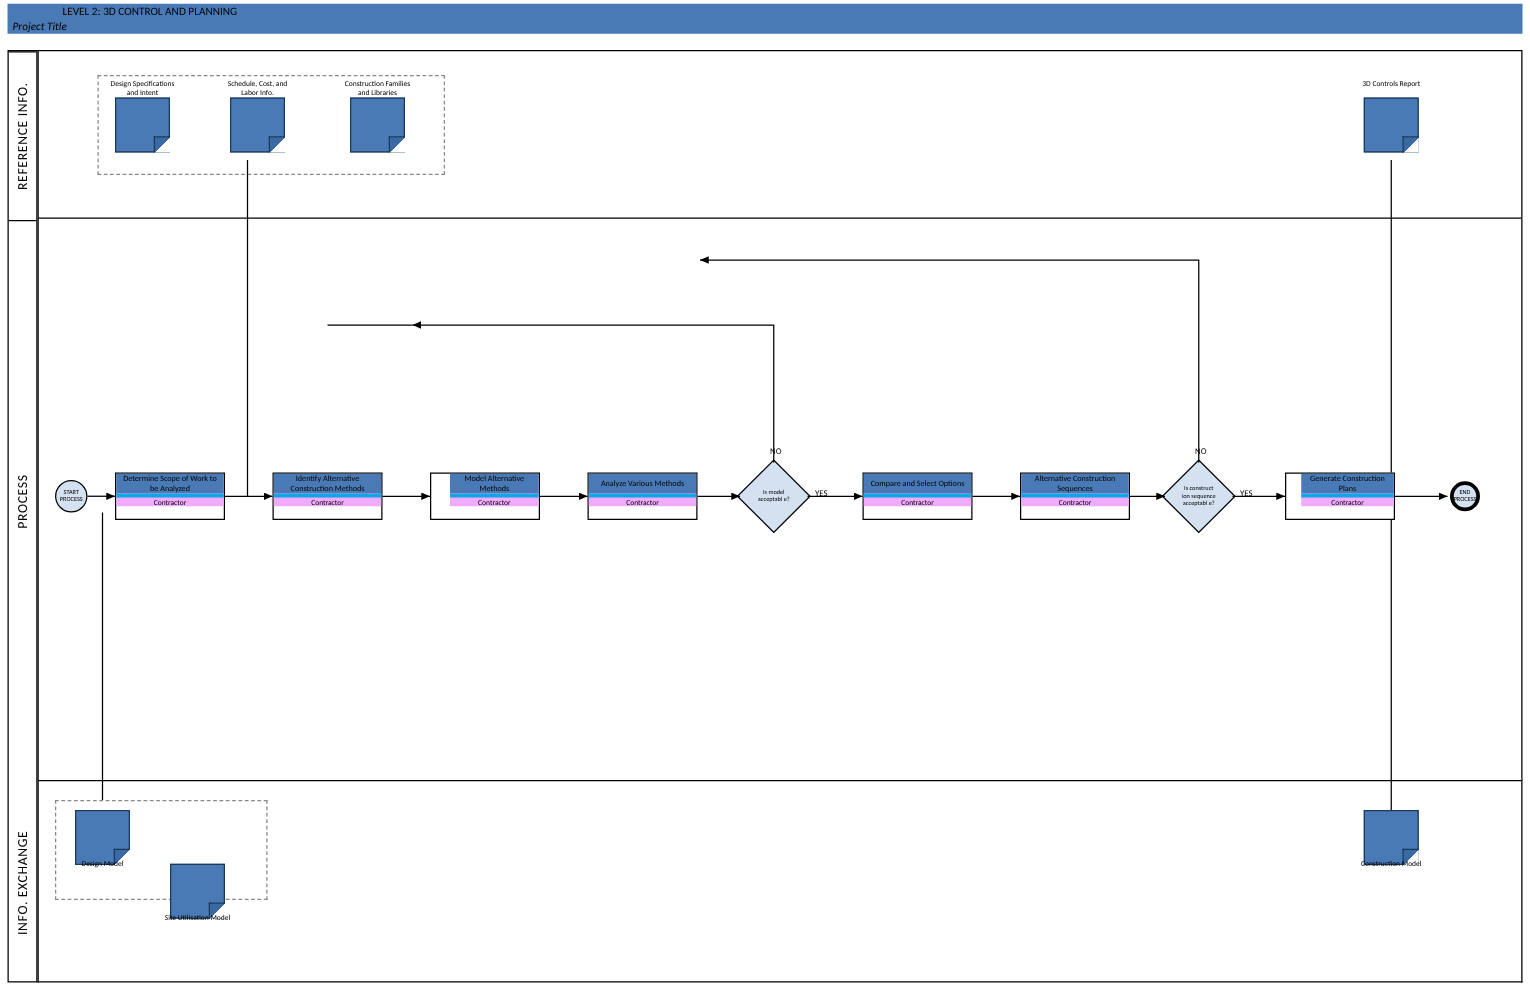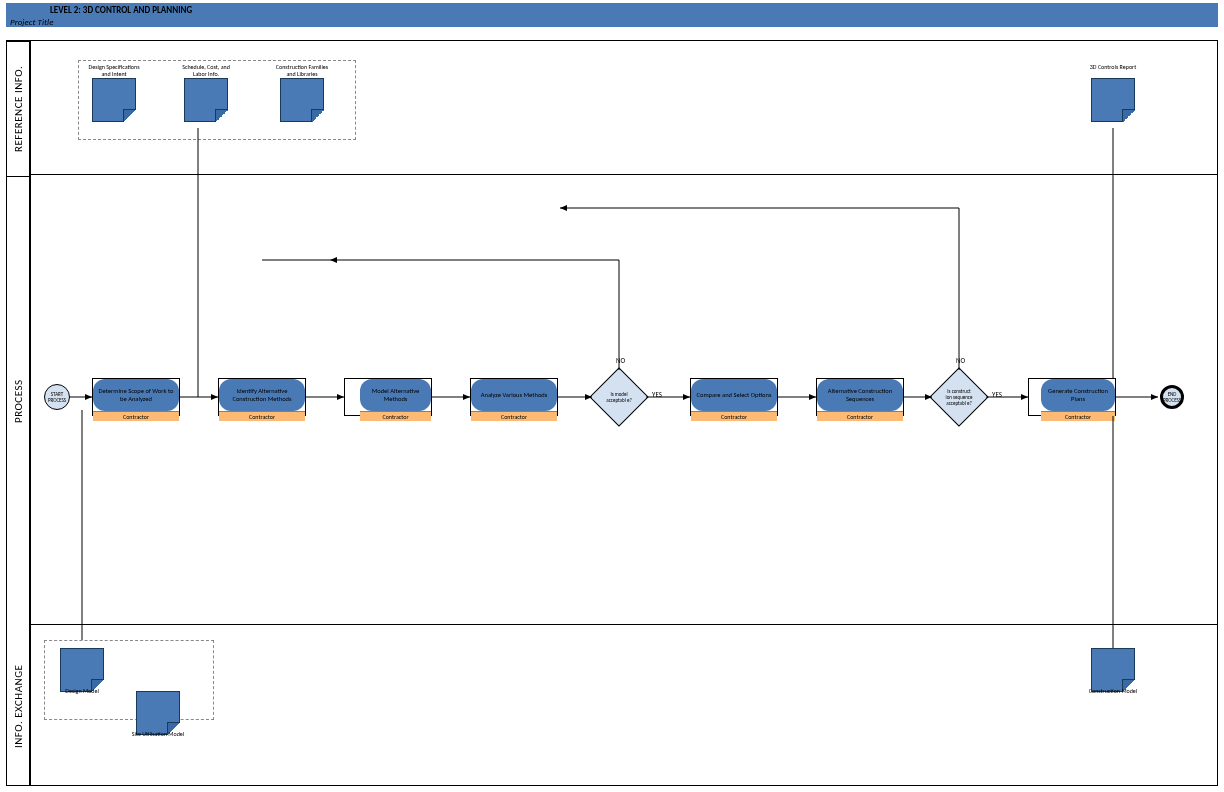--- a/index.html
+++ b/index.html
@@ -19,21 +19,21 @@
     background: #4a7ab5;
     display: flex;
     justify-content: space-between;
     color: #000;
     font-size: 9px;
     line-height: 12px;
     padding: 1px 4px;
   }
   .header .left { text-align: left; }
   .header .right { text-align: right; }
-  .hdr-title { font-weight: bold; padding-left: 40px; }
+  .hdr-title { font-weight: normal; padding-left: 40px; }
   .hdr-sub { font-style: italic; }
   .swim-labels {
     position: absolute;
     left: 6px; top: 40px;
     width: 24px; height: 746px;
     border: 1px solid #000;
   }
   .swim-label {
     position: absolute;
     left: 0; width: 100%;
@@ -98,35 +98,34 @@
     border-left: 1px solid #1a3a5a;
     border-top: 1px solid #1a3a5a;
   }
   .doc.below .label { position: absolute; top: 40px; left: 0; right: 0; height: auto; }
   .proc-box {
     position: absolute;
     width: 88px; height: 38px;
     border: 1px solid #000;
   }
   .proc-box .top {
-    height: 32px;
+    height: 16px;
     background: #4a7ab5;
     font-size: 6.5px;
     line-height: 8px;
     display: flex; align-items: center; justify-content: center;
     text-align: center;
     padding: 1px 2px;
-    border-radius: 12px;
   }
   .proc-box .bot {
     height: 10px;
-    background: #fdba74;
+    background: #f0abfc;
     font-size: 6px;
     display: flex; align-items: center; justify-content: center;
-    border-top: 1px solid #0ea5e9;
+    border-top: 3px solid #0ea5e9;
   }
   .circle {
     position: absolute;
     width: 26px; height: 26px;
     border-radius: 50%;
     border: 1px solid #000;
     background: #d4e1f1;
     font-size: 5px;
     line-height: 6px;
     display: flex; align-items: center; justify-content: center;

